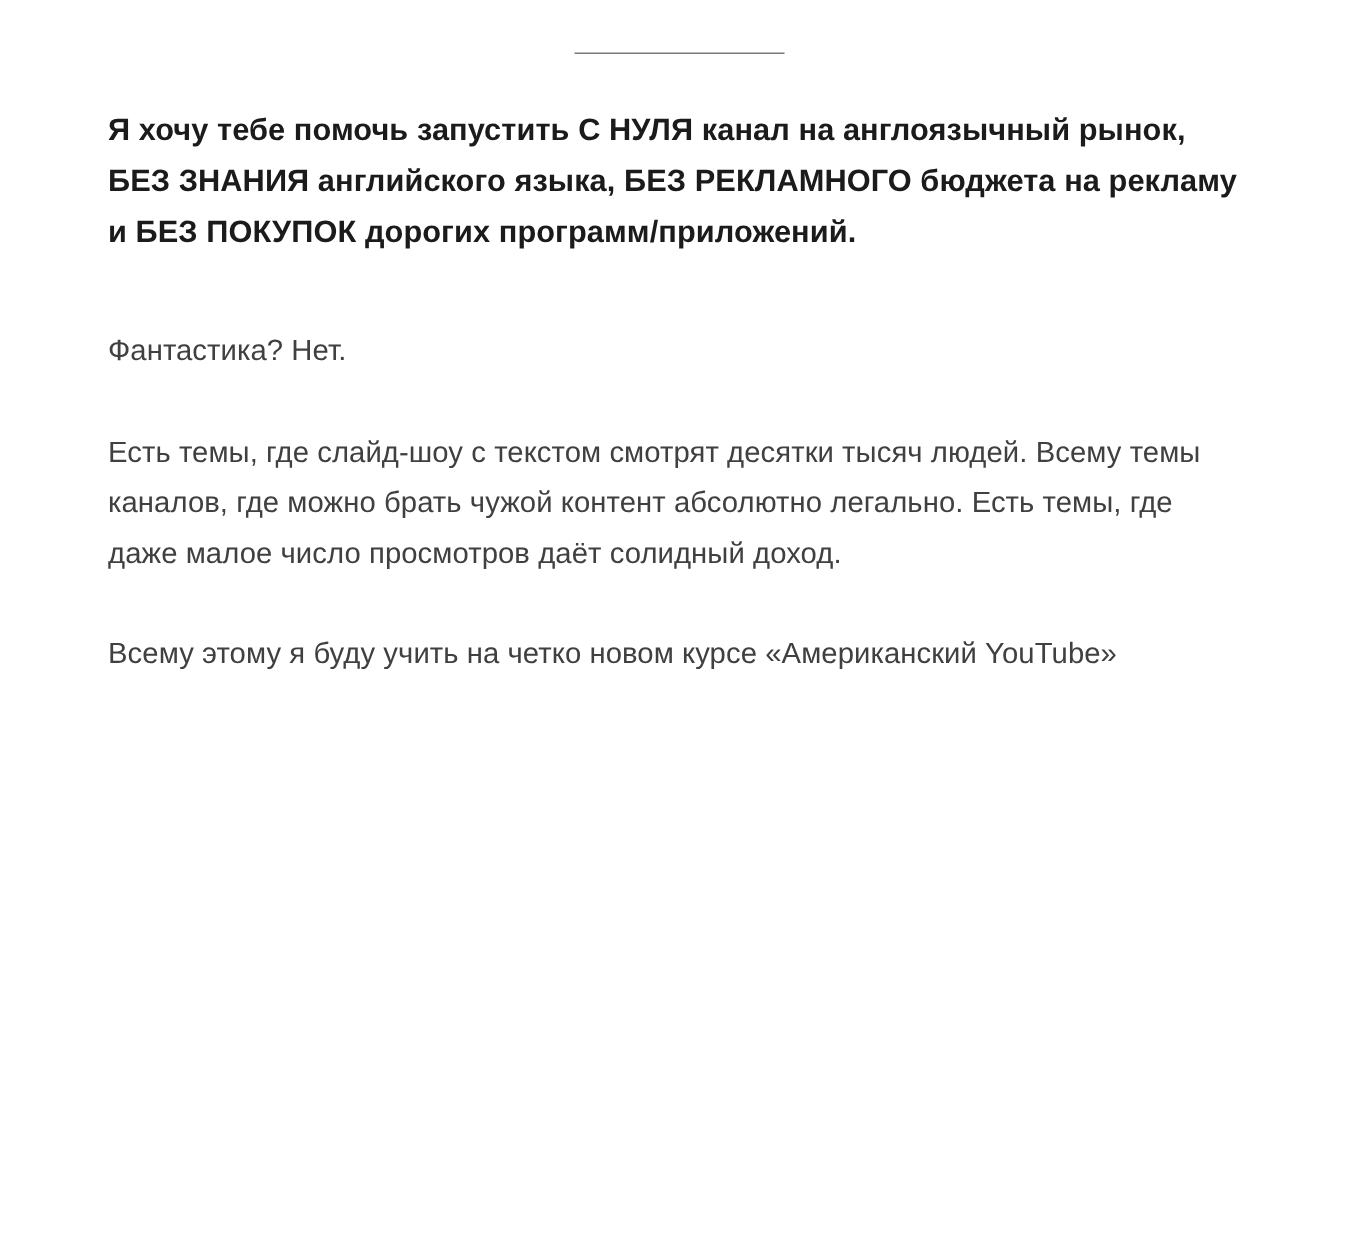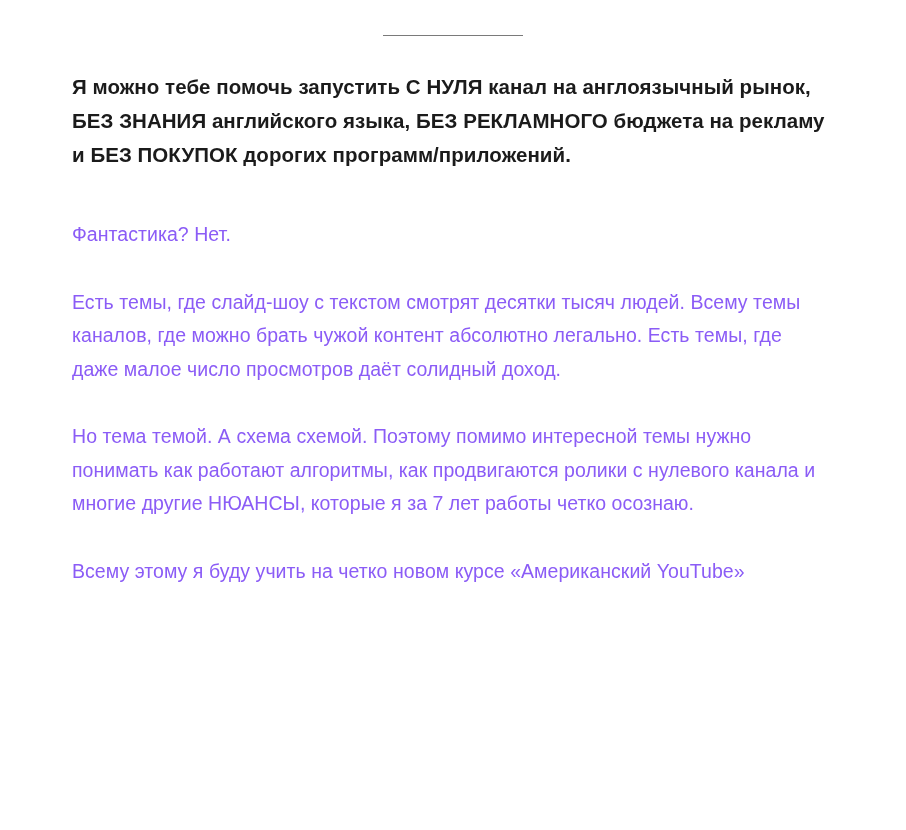--- a/index.html
+++ b/index.html
@@ -50,21 +50,21 @@
     font-weight: bold;
     color: #1b1b1b;
     margin: 0 0 46px 0;
     letter-spacing: 0.05px;
     max-width: 760px;
   }
   .para {
     font-size: 19.5px;
     line-height: 1.72;
     font-weight: 400;
-    color: #8b5cf6;
+    color: #404040;
     margin: 0 4px 34px 0;
     letter-spacing: 0.05px;
     max-width: 766px;
   }
   .para:last-child {
     margin-bottom: 0;
   }
   .spacer-bottom {
     height: 24px;
   }
@@ -74,27 +74,26 @@
 
 <div class="page">
 
 
   <div class="divider-wrap">
     <div class="divider"></div>
   </div>
 
   <div class="body-block">
 
-    <p class="lead">Я можно тебе помочь запустить С НУЛЯ канал на англоязычный рынок, БЕЗ ЗНАНИЯ английского языка, БЕЗ РЕКЛАМНОГО бюджета на рекламу и БЕЗ ПОКУПОК дорогих программ/приложений.</p>
+    <p class="lead">Я хочу тебе помочь запустить С НУЛЯ канал на англоязычный рынок, БЕЗ ЗНАНИЯ английского языка, БЕЗ РЕКЛАМНОГО бюджета на рекламу и БЕЗ ПОКУПОК дорогих программ/приложений.</p>
 
     <p class="para">Фантастика? Нет.</p>
 
     <p class="para">Есть темы, где слайд-шоу с текстом смотрят десятки тысяч людей. Всему темы каналов, где можно брать чужой контент абсолютно легально. Есть темы, где даже малое число просмотров даёт солидный доход.</p>
 
-    <p class="para">Но тема темой. А схема схемой. Поэтому помимо интересной темы нужно понимать как работают алгоритмы, как продвигаются ролики с нулевого канала и многие другие НЮАНСЫ, которые я за 7 лет работы четко осознаю.</p>
 
     <p class="para">Всему этому я буду учить на четко новом курсе «Американский YouTube»</p>
 
   </div>
 
   <div class="spacer-bottom"></div>
 
 </div>
 
 </body></html>

